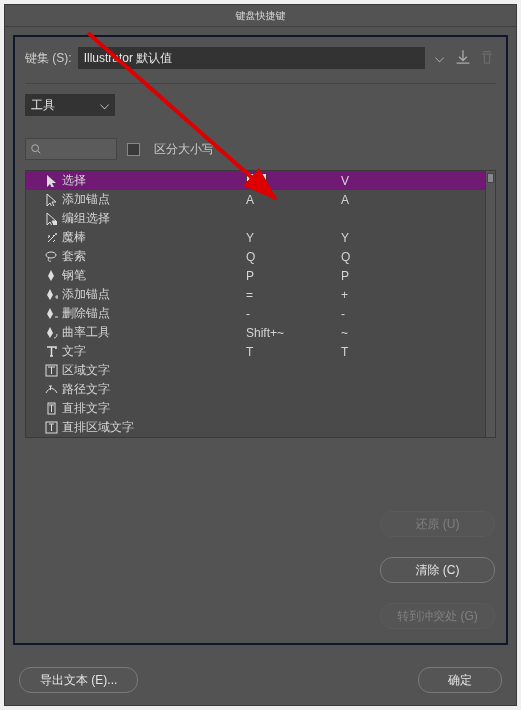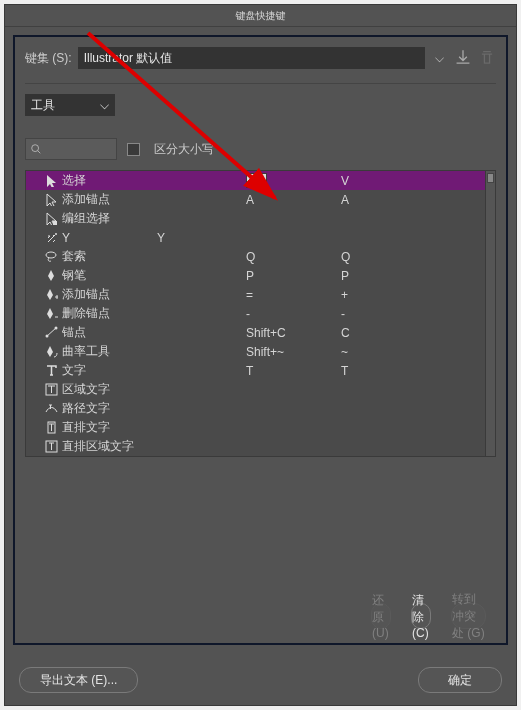--- a/index.html
+++ b/index.html
@@ -28,21 +28,21 @@
 .row.sel{background:#701a75}
 .row .icon-cell{width:36px;display:flex;justify-content:flex-end;align-items:center;padding-right:4px}
 .row .icon-cell svg{width:13px;height:13px}
 .row .cmd{width:184px}
 .row .sc{width:95px}
 .row .sym{width:80px}
 .editbox{display:inline-flex;align-items:center;border:1px solid #3a3a3a;background:#dedede;color:#222;padding:0 2px;height:15px;gap:2px;font-size:11px}
 .editbox .x{color:#555;font-size:10px}
 .scroll{position:absolute;right:0;top:0;bottom:0;width:10px;background:#555;border-left:1px solid #3a3a3a}
 .scroll .thumb{position:absolute;top:2px;left:1px;right:1px;height:10px;background:#888;border:1px solid #444}
-.actions{position:absolute;right:20px;bottom:14px;display:flex;flex-direction:row;gap:20px;width:115px}
+.actions{position:absolute;right:11px;bottom:14px;display:flex;flex-direction:column;gap:20px;width:115px}
 .btn,.btn2{border-radius:12px;border:1px solid #7a7a7a;background:#555;color:#e4e4e4;height:26px;display:flex;align-items:center;justify-content:center;font-size:12px;cursor:pointer}
 .btn.disabled{color:#808080;border-color:#5a5a5a;cursor:default}
 .footer{position:absolute;left:14px;right:14px;bottom:12px;display:flex;justify-content:space-between;align-items:center}
 .footer .right{display:flex;gap:12px}
 .btn2{padding:0 20px;min-width:84px}
 .arrow{position:absolute;left:80px;top:25px;pointer-events:none}
 </style>
 </head>
 <body>
 
@@ -124,20 +124,21 @@
             <span class="sc"></span>
             <span class="sym"></span>
           </div>
           <div class="row">
             <span class="icon-cell">
               <svg viewBox="0 0 13 13">
                 <path d="M3 11l7-7m-7 3l2-2m3 6l2-2m-6-3l0-2m4 1l1-1" stroke="#ddd" fill="none"></path>
                 <circle cx="11" cy="3" r="1" fill="#ddd"></circle>
               </svg>
             </span>
+            <span class="cmd">魔棒</span>
             <span class="sc">Y</span>
             <span class="sym">Y</span>
           </div>
           <div class="row">
             <span class="icon-cell">
               <svg viewBox="0 0 13 13">
                 <ellipse cx="6" cy="5" rx="5" ry="3" fill="none" stroke="#ddd"></ellipse>
                 <path d="M4 8c-2 2 0 4 2 3" stroke="#ddd" fill="none"></path>
               </svg>
             </span>
@@ -169,32 +170,20 @@
           <div class="row">
             <span class="icon-cell">
               <svg viewBox="0 0 13 13">
                 <path d="M5 1l3 6-3 5-3-5z" fill="#ddd"></path>
                 <path d="M10 10h4" stroke="#ddd"></path>
               </svg>
             </span>
             <span class="cmd">删除锚点</span>
             <span class="sc">-</span>
             <span class="sym">-</span>
-          </div>
-          <div class="row">
-            <span class="icon-cell">
-              <svg viewBox="0 0 13 13">
-                <path d="M1 11l11-10" stroke="#ddd"></path>
-                <circle cx="2" cy="10" r="1.5" fill="#ddd"></circle>
-                <circle cx="11" cy="2" r="1.5" fill="#ddd"></circle>
-              </svg>
-            </span>
-            <span class="cmd">锚点</span>
-            <span class="sc">Shift+C</span>
-            <span class="sym">C</span>
           </div>
           <div class="row">
             <span class="icon-cell">
               <svg viewBox="0 0 13 13">
                 <path d="M5 1l3 6-3 5-3-5z" fill="#ddd"></path>
                 <path d="M9 12c2 0 3-2 3-4" stroke="#ddd" fill="none"></path>
               </svg>
             </span>
             <span class="cmd">曲率工具</span>
             <span class="sc">Shift+~</span>

